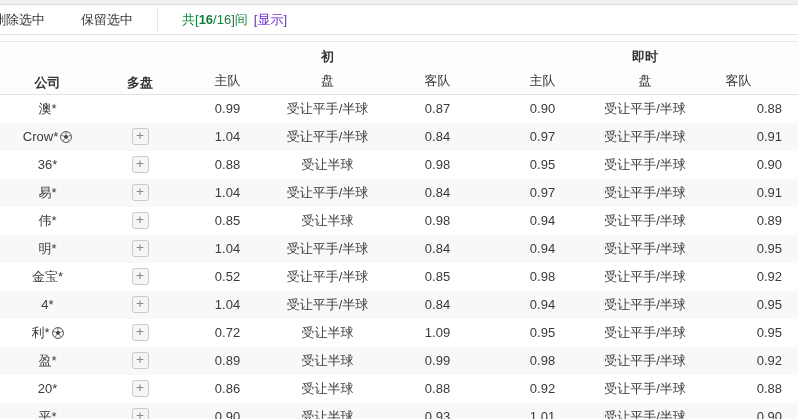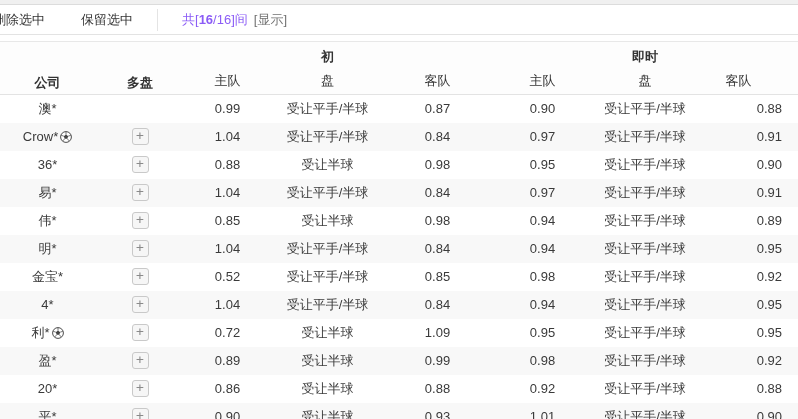--- a/index.html
+++ b/index.html
@@ -9,23 +9,23 @@
 
   
   .top-edge { height:5px; background:#f0f0f0; border-bottom:1px solid #dcdcdc; }
 
   
   .toolbar { height:30px; display:flex; align-items:center; border-bottom:1px solid #e3e3e3; background:#fff; }
   .tb-btn { color:#333; cursor:pointer; white-space:nowrap; }
   .tb-btn.first { margin-left:-7px; }   
   .tb-btn + .tb-btn { margin-left:36px; }
   .tb-divider { width:1px; height:22px; background:#e4e4e4; margin:0 24px 0 24px; }
-  .tb-count { color:#8b5cf6; }
+  .tb-count { color:#15803d; }
   .tb-count b { font-weight:bold; }
-  .tb-link { color:#737373; cursor:pointer; margin-left:6px; text-decoration:none; }
+  .tb-link { color:#6d28d9; cursor:pointer; margin-left:6px; text-decoration:none; }
 
   .gap { height:6px; background:#fff; }
 
   
   table { width:798px; border-collapse:collapse; table-layout:fixed; }
   thead { background:#fdfdfd; }
   thead tr.grp th { height:26px; font-weight:bold; color:#333; text-align:center; vertical-align:bottom; padding-bottom:2px; }
   thead tr.sub th { height:27px; font-weight:normal; color:#333; text-align:center; vertical-align:middle; }
   thead th.span2 { vertical-align:middle;margin-left:12px; }
   table { border-top:1px solid #e8e8e8; }

